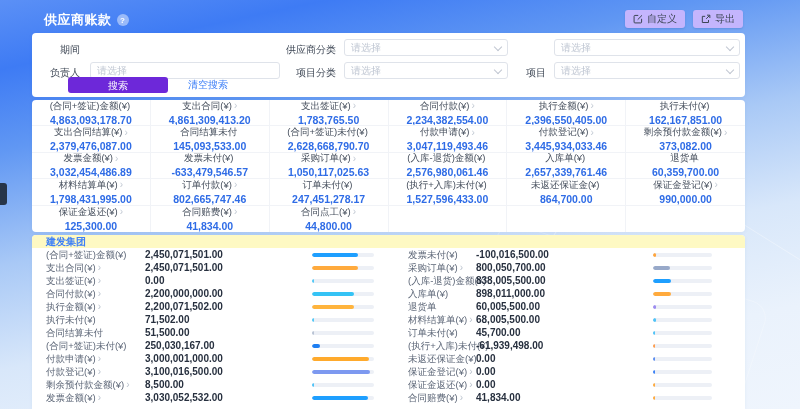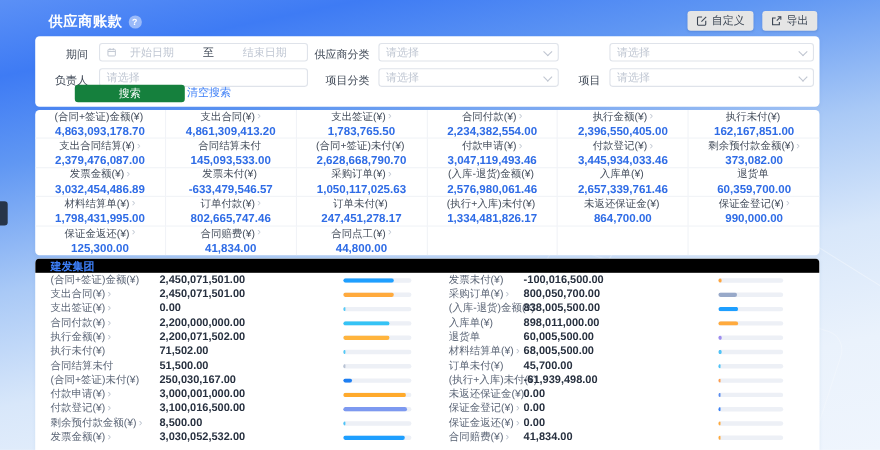--- a/index.html
+++ b/index.html
@@ -11,50 +11,50 @@
   .deco{position:absolute;right:-40px;bottom:-60px;width:320px;height:260px;
     border:1px solid rgba(255,255,255,.35);transform:rotate(32deg);border-radius:18px;}
   .deco2{position:absolute;right:60px;bottom:-90px;width:280px;height:240px;
     border:1px solid rgba(255,255,255,.25);transform:rotate(18deg);border-radius:18px;}
   
   .page-title{position:absolute;left:44px;top:11px;display:flex;align-items:center;gap:5px;}
   .page-title .t{font-size:13px;font-weight:bold;color:#fff;letter-spacing:.5px;}
   .help{width:12px;height:12px;border-radius:50%;background:rgba(255,255,255,.45);
     color:#fff;font-size:8px;font-weight:bold;display:flex;align-items:center;justify-content:center;cursor:pointer;}
   .toolbar{position:absolute;right:57px;top:10px;display:flex;gap:8px;}
-  .tbtn{display:inline-flex;align-items:center;gap:4px;background:#e5e5e5;border:none;border-radius:3px;
+  .tbtn{display:inline-flex;align-items:center;gap:4px;background:#c4b5fd;border:none;border-radius:3px;
     height:18px;padding:0 8px;font-size:10px;color:#3c4654;cursor:pointer;font-family:inherit;box-shadow:0 1px 2px rgba(20,60,140,.18);}
   .tbtn svg{display:block;}
   
   .panel{position:absolute;left:32px;width:713px;background:#fff;border-radius:4px;box-shadow:0 1px 4px rgba(40,80,160,.06);}
   
   #search-panel{top:33px;height:64px;}
   .f-label{position:absolute;font-size:10px;color:#3f4856;text-align:right;white-space:nowrap;}
   .ctrl{position:absolute;height:17px;border:1px solid #dfe3ea;border-radius:3px;background:#fff;
     display:flex;align-items:center;font-size:10px;color:#bfc6d2;box-sizing:border-box;padding:0 6px;cursor:pointer;}
   .ctrl .ph{color:#bfc6d2;}
   .ctrl .sep{color:#3f4856;margin:0 14px;}
   .chev-down{width:5px;height:5px;border-right:1px solid #c0c6d1;border-bottom:1px solid #c0c6d1;
     transform:rotate(45deg);margin-left:auto;margin-bottom:2px;flex:none;}
   .dr .ph{flex:1;text-align:center;}
-  .btn-search{position:absolute;left:36px;top:44px;width:100px;height:16px;background:#15803d;color:#fff;
+  .btn-search{position:absolute;left:36px;top:44px;width:100px;height:16px;background:#6d28d9;color:#fff;
     font-size:10px;border:none;border-radius:3px;cursor:pointer;font-family:inherit;line-height:16px;}
-  .btn-clear{position:absolute;left:138px;top:44px;height:16px;line-height:16px;font-size:10px;color:#3d7ff7;cursor:pointer;}
+  .btn-clear{position:absolute;left:156px;top:44px;height:16px;line-height:16px;font-size:10px;color:#3d7ff7;cursor:pointer;}
   
   #stats-panel{top:100px;height:132px;display:grid;grid-template-columns:repeat(6,1fr);grid-template-rows:repeat(5,26.4px);overflow:hidden;}
   .cell{display:flex;flex-direction:column;align-items:center;justify-content:center;gap:1px;
     border-right:1px solid #f1f3f7;border-bottom:1px solid #f1f3f7;cursor:pointer;overflow:hidden;}
   .cell:nth-child(6n){border-right:none;}
   .cell:nth-child(n+25){border-bottom:none;}
   .cl{font-size:9.5px;color:#454e5c;white-space:nowrap;display:flex;align-items:center;}
   .cl .chev{color:#c3cad4;font-size:10px;margin-left:2px;line-height:1;}
   .cv{font-size:10.5px;font-weight:700;color:#2f6ce6;white-space:nowrap;}
   
   #group-panel{top:235px;height:174px;overflow:hidden;border-radius:4px 4px 0 0;}
-  .gband{height:13px;background:#000000;display:flex;align-items:center;padding-left:14px;cursor:pointer;}
+  .gband{height:13px;background:#fef9c3;display:flex;align-items:center;padding-left:14px;cursor:pointer;}
   .gband .gt{font-size:10px;font-weight:bold;color:#3d7ff7;}
   .lrow{position:relative;height:13px;}
   .lab{position:absolute;top:0;height:13px;line-height:13px;font-size:9.5px;color:#5c6677;white-space:nowrap;cursor:pointer;}
   .lab .chev{color:#bcc4cf;font-size:10px;margin-left:2px;font-style:normal;}
   .lab .t{font-style:normal;}
   .val{position:absolute;top:0;height:13px;line-height:13px;font-size:10px;font-weight:700;color:#27303f;white-space:nowrap;}
   .track{position:absolute;top:4.5px;height:4px;background:#edf0f6;border-radius:2px;overflow:hidden;}
   .track .fill{position:absolute;left:0;top:0;height:4px;border-radius:2px;font-style:normal;}
   .l1{left:14px;} .v1{left:113px;} .b1{left:280px;width:62px;}
   .l2{left:376px;} .v2{left:444px;} .b2{left:621px;width:59px;}
@@ -87,29 +87,20 @@
         <path d="M9 7.2v3H1.6V2.8H5"></path>
         <path d="M7.2 1.4h3.4v3.4"></path>
         <path d="M10.4 1.6L6.2 5.8"></path>
       </svg>
     <span>导出</span>
   </button>
 </div>
 
 <div class="panel" id="search-panel">
   <span class="f-label" style="left:0;top:10px;width:48px">期间</span>
-  <div class="ctrl dr" style="left:58px;top:6px;width:190px">
-    <svg width="9" height="9" viewBox="0 0 12 12" fill="none" stroke="#c0c6d1" stroke-width="1.2">
-        <rect x="1.5" y="2.5" width="9" height="8" rx="1"></rect>
-        <path d="M1.5 5h9M4 1v2.5M8 1v2.5"></path>
-      </svg>
-    <span class="ph">开始日期</span>
-    <span class="sep">至</span>
-    <span class="ph">结束日期</span>
-  </div>
   <span class="f-label" style="left:204px;top:10px;width:100px">供应商分类</span>
   <div class="ctrl" style="left:312px;top:6px;width:164px">
     <span class="ph">请选择</span>
     <span class="chev-down"></span>
   </div>
   <div class="ctrl" style="left:522px;top:6px;width:186px">
     <span class="ph">请选择</span>
     <span class="chev-down"></span>
   </div>
 
@@ -278,21 +269,21 @@
         <span>订单未付(¥)</span>
         <span class="chev"></span>
       </div>
       <div class="cv">247,451,278.17</div>
     </div>
   <div class="cell">
       <div class="cl">
         <span>(执行+入库)未付(¥)</span>
         <span class="chev"></span>
       </div>
-      <div class="cv">1,334,481,826.17</div>
+      <div class="cv">1,527,596,433.00</div>
     </div>
   <div class="cell">
       <div class="cl">
         <span>未返还保证金(¥)</span>
         <span class="chev"></span>
       </div>
       <div class="cv">864,700.00</div>
     </div>
   <div class="cell">
       <div class="cl">

